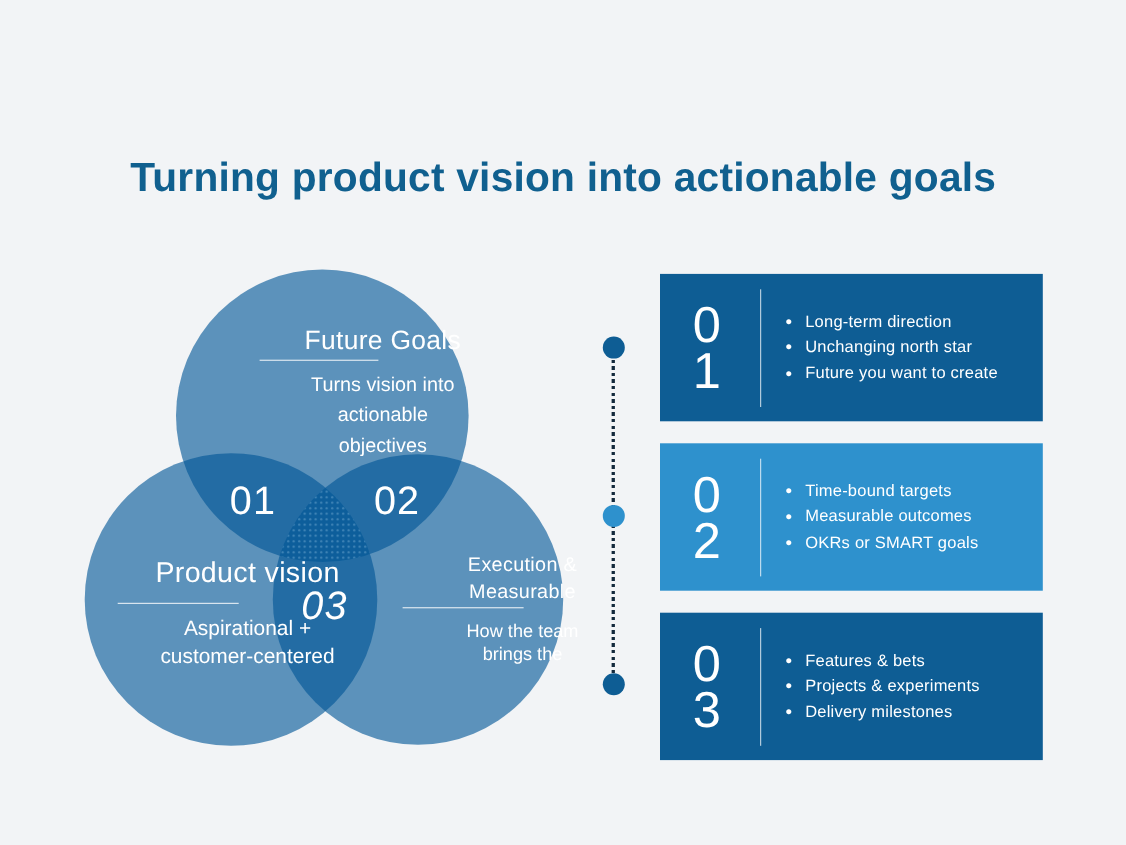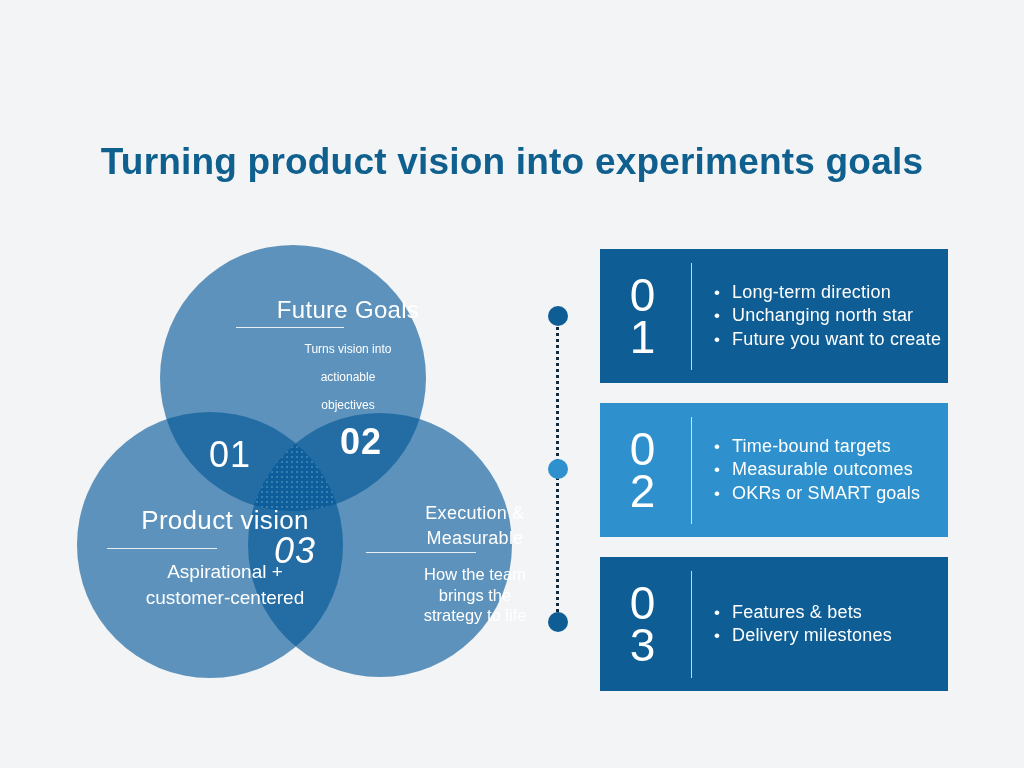--- a/index.html
+++ b/index.html
@@ -19,40 +19,40 @@
     color:#10608f;
   }
 
   
   .venn-wrap { position:absolute; left:55px; top:240px; width:480px; height:460px; }
   .venn-svg { position:absolute; left:0; top:0; }
 
   .vlabel { position:absolute; color:#ffffff; text-align:center; }
   .vtitle { font-size:24px; letter-spacing:0.3px; }
   .vunderline { position:absolute; height:1px; background:rgba(255,255,255,0.85); }
-  .vdesc { font-size:12px; line-height:28px; }
+  .vdesc { font-size:18px; line-height:28px; }
 
   .goals-title   { left:163px; top:56px;  width:260px; }
   .goals-line    { left:181px; top:87px;  width:108px; }
   .goals-desc    { left:163px; top:95px;  width:260px; }
 
   .vision-title  { left:30px;  top:265px; width:280px; font-size:26px; }
   .vision-line   { left:52px;  top:308px; width:110px; }
   .vision-desc   { left:30px;  top:319px; width:280px; font-size:19px; line-height:26px; }
 
   .exec-title    { left:295px; top:261px; width:250px; font-size:18px; line-height:25px; }
   .exec-line     { left:311px; top:312px; width:110px; }
   .exec-desc     { left:295px; top:324px; width:250px; font-size:16.5px; line-height:20.5px; }
 
   .ilabel {
     position:absolute; color:#ffffff; font-size:36px; letter-spacing:1px;
     transform:translate(-50%,-50%);
   }
   .ilabel-01 { left:175px; top:215px; }
-  .ilabel-02 { left:306px; top:202px;font-weight:bold; }
+  .ilabel-02 { left:306px; top:215px; }
   .ilabel-03 { left:240px; top:311px;font-style:italic; }
 
   
   .connector-line {
     position:absolute; left:556px; top:315px; width:3px; height:307px;
     background:repeating-linear-gradient(to bottom, #13293c 0 3px, transparent 3px 6px);
   }
   .connector-dot {
     position:absolute; width:20px; height:20px; border-radius:50%;
   }
@@ -78,34 +78,34 @@
   }
   .card-num span { display:block; }
   .card-divider {
     width:1px; height:107px; flex:0 0 1px;
     background:rgba(255,255,255,0.75);
     margin-left:5px;
   }
   .card-bullets {
     list-style:none;
     margin-left:40px;
-    font-size:18px; line-height:23.5px;
+    font-size:15px; line-height:23.5px;
     letter-spacing:0.2px;
   }
   .card-bullets li { position:relative; padding-left:0; }
   .card-bullets li::before {
     content:"\2022";
     position:absolute; left:-18px; top:0;
     font-size:17px;
   }
 </style>
 </head>
 <body>
 
-<h1 class="page-title">Turning product vision into experiments goals</h1>
+<h1 class="page-title">Turning product vision into actionable goals</h1>
 
 <div class="venn-wrap">
   <svg class="venn-svg" width="480" height="460" viewBox="0 0 480 460">
     <defs>
       <pattern id="dotpat" width="5" height="5" patternUnits="userSpaceOnUse">
         <circle cx="2" cy="2" r="1" fill="#7fb3d8" fill-opacity="0.5"></circle>
       </pattern>
       <clipPath id="clipLeft">
           <circle cx="155" cy="305" r="133"></circle>
         </clipPath>
@@ -139,21 +139,20 @@
   </div>
 
   <div class="vlabel vtitle exec-title">
     <div>Execution &amp;</div>
     <div>Measurable</div>
   </div>
   <div class="vunderline exec-line"></div>
   <div class="vlabel vdesc exec-desc">
     <div>How the team</div>
     <div>brings the</div>
-    <div>strategy to life</div>
   </div>
 
   <div class="ilabel ilabel-01">01</div>
   <div class="ilabel ilabel-02">02</div>
   <div class="ilabel ilabel-03">03</div>
 </div>
 
 <div class="connector-line"></div>
 <div class="connector-dot dot-1"></div>
 <div class="connector-dot dot-2"></div>
@@ -186,15 +185,16 @@
 </div>
 
 <div class="card card-3">
   <div class="card-num">
     <span>0</span>
     <span>3</span>
   </div>
   <div class="card-divider"></div>
   <ul class="card-bullets">
     <li>Features &amp; bets</li>
+    <li>Projects &amp; experiments</li>
     <li>Delivery milestones</li>
   </ul>
 </div>
 
 </body></html>

